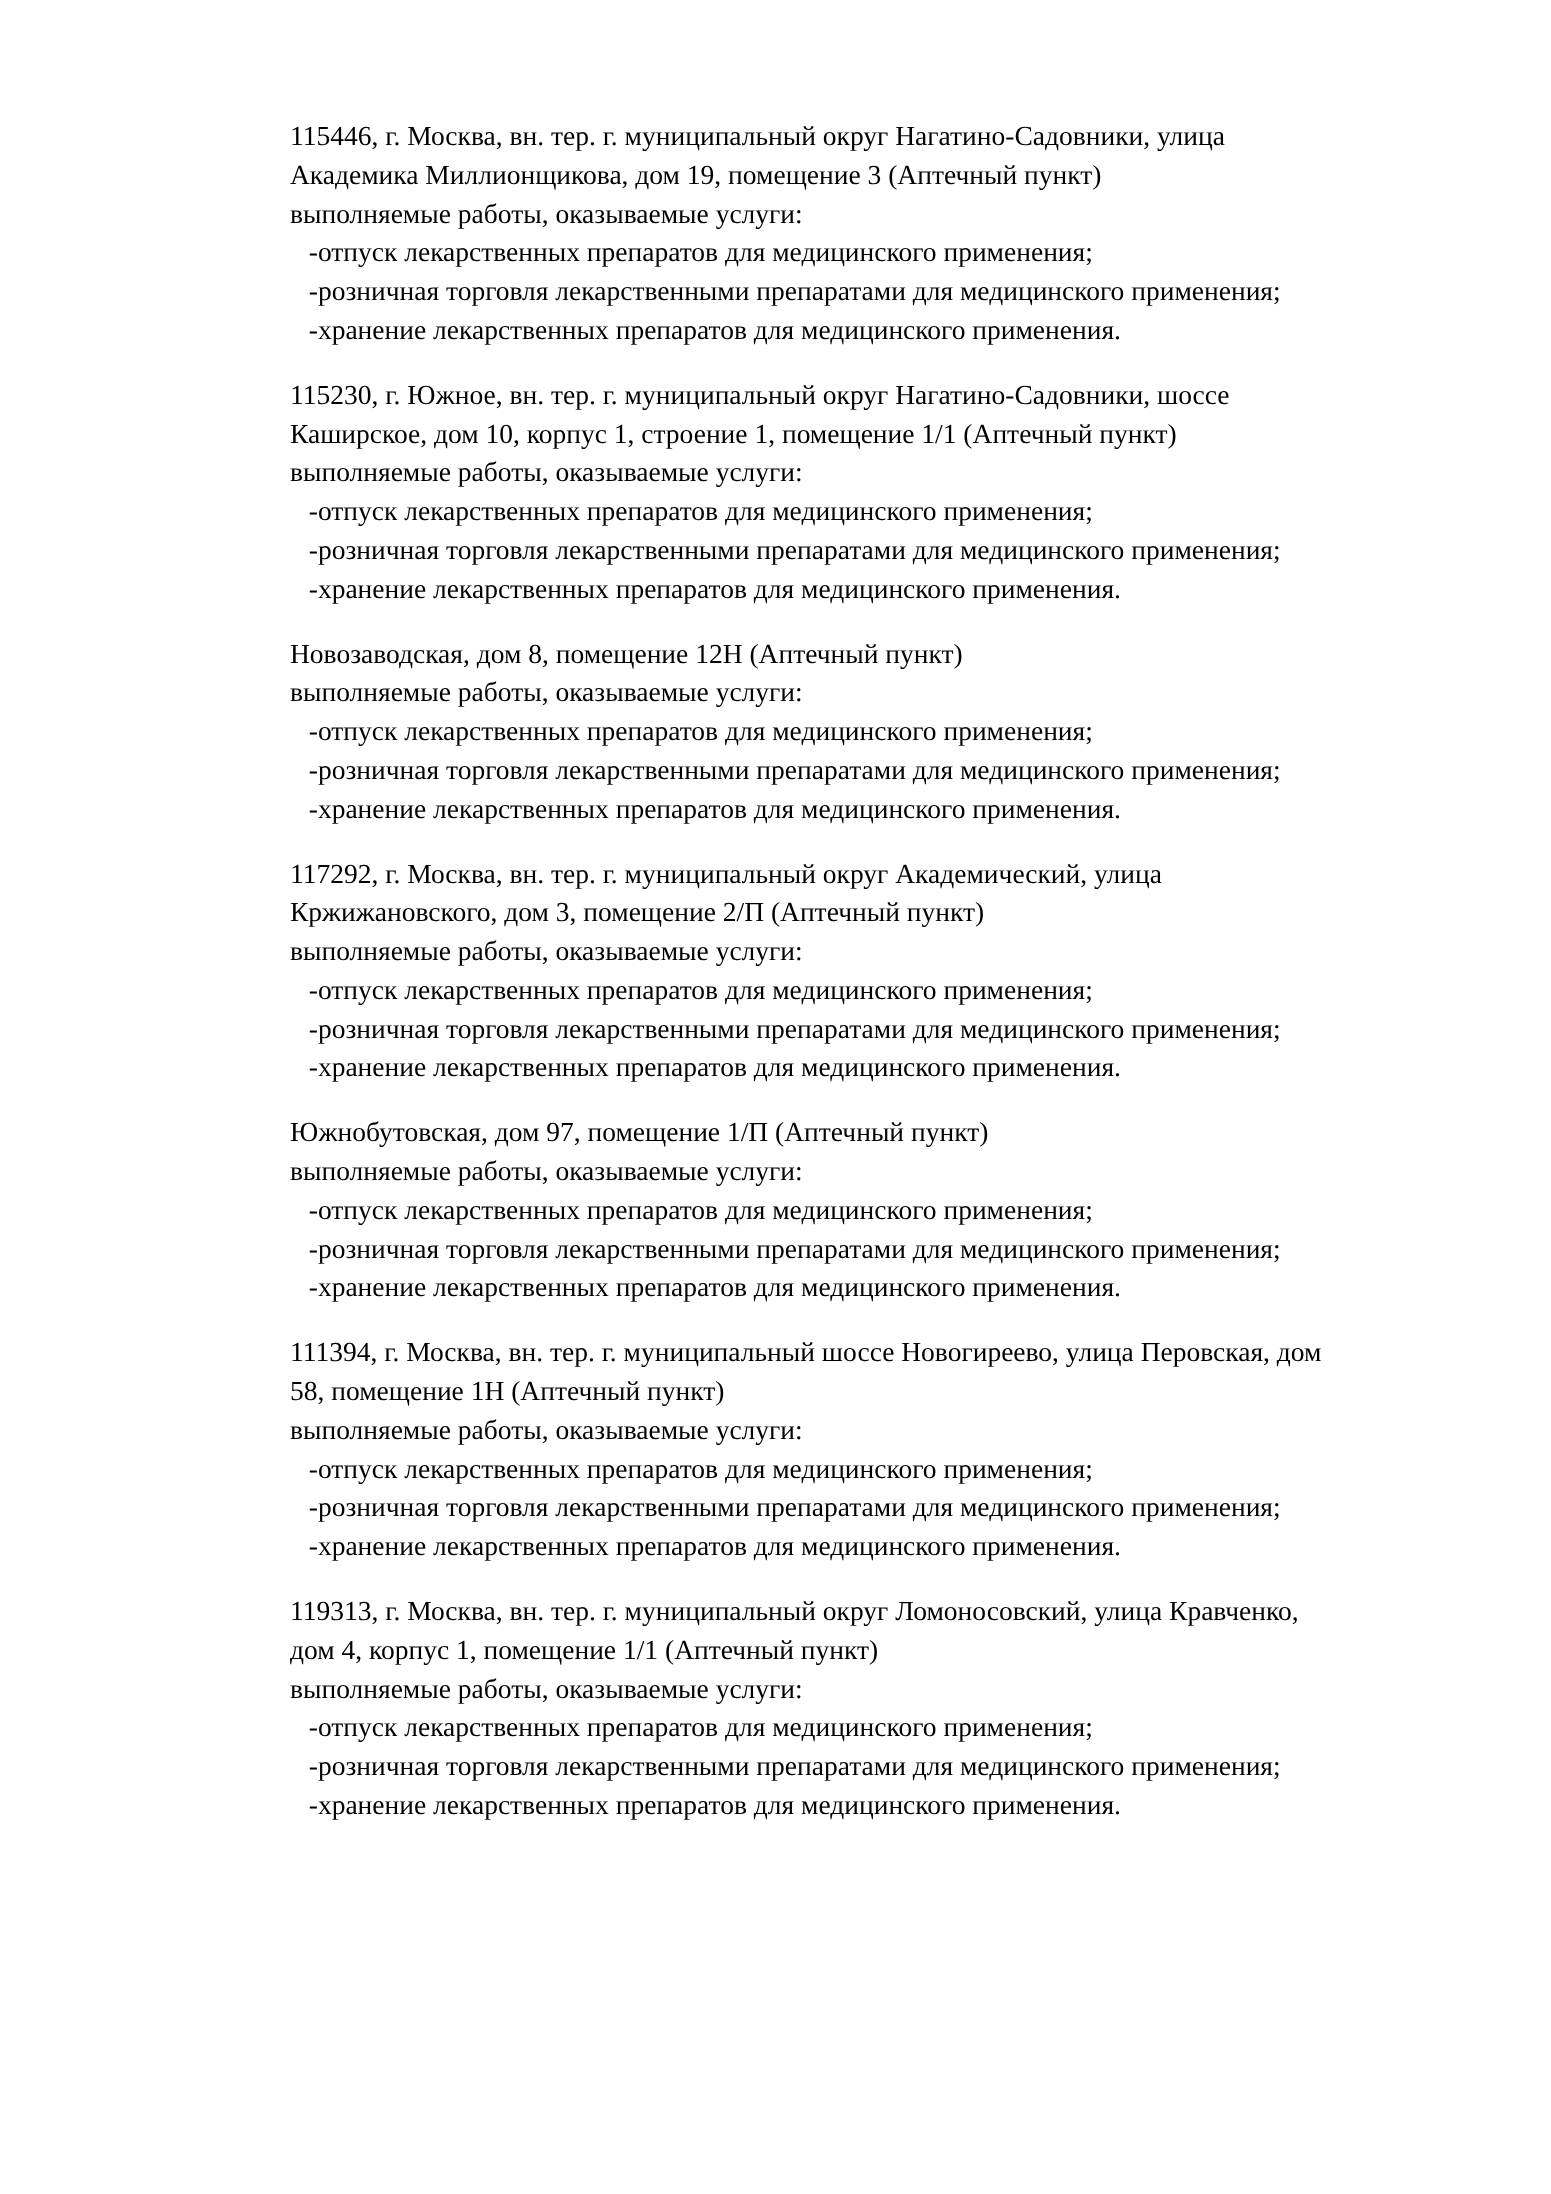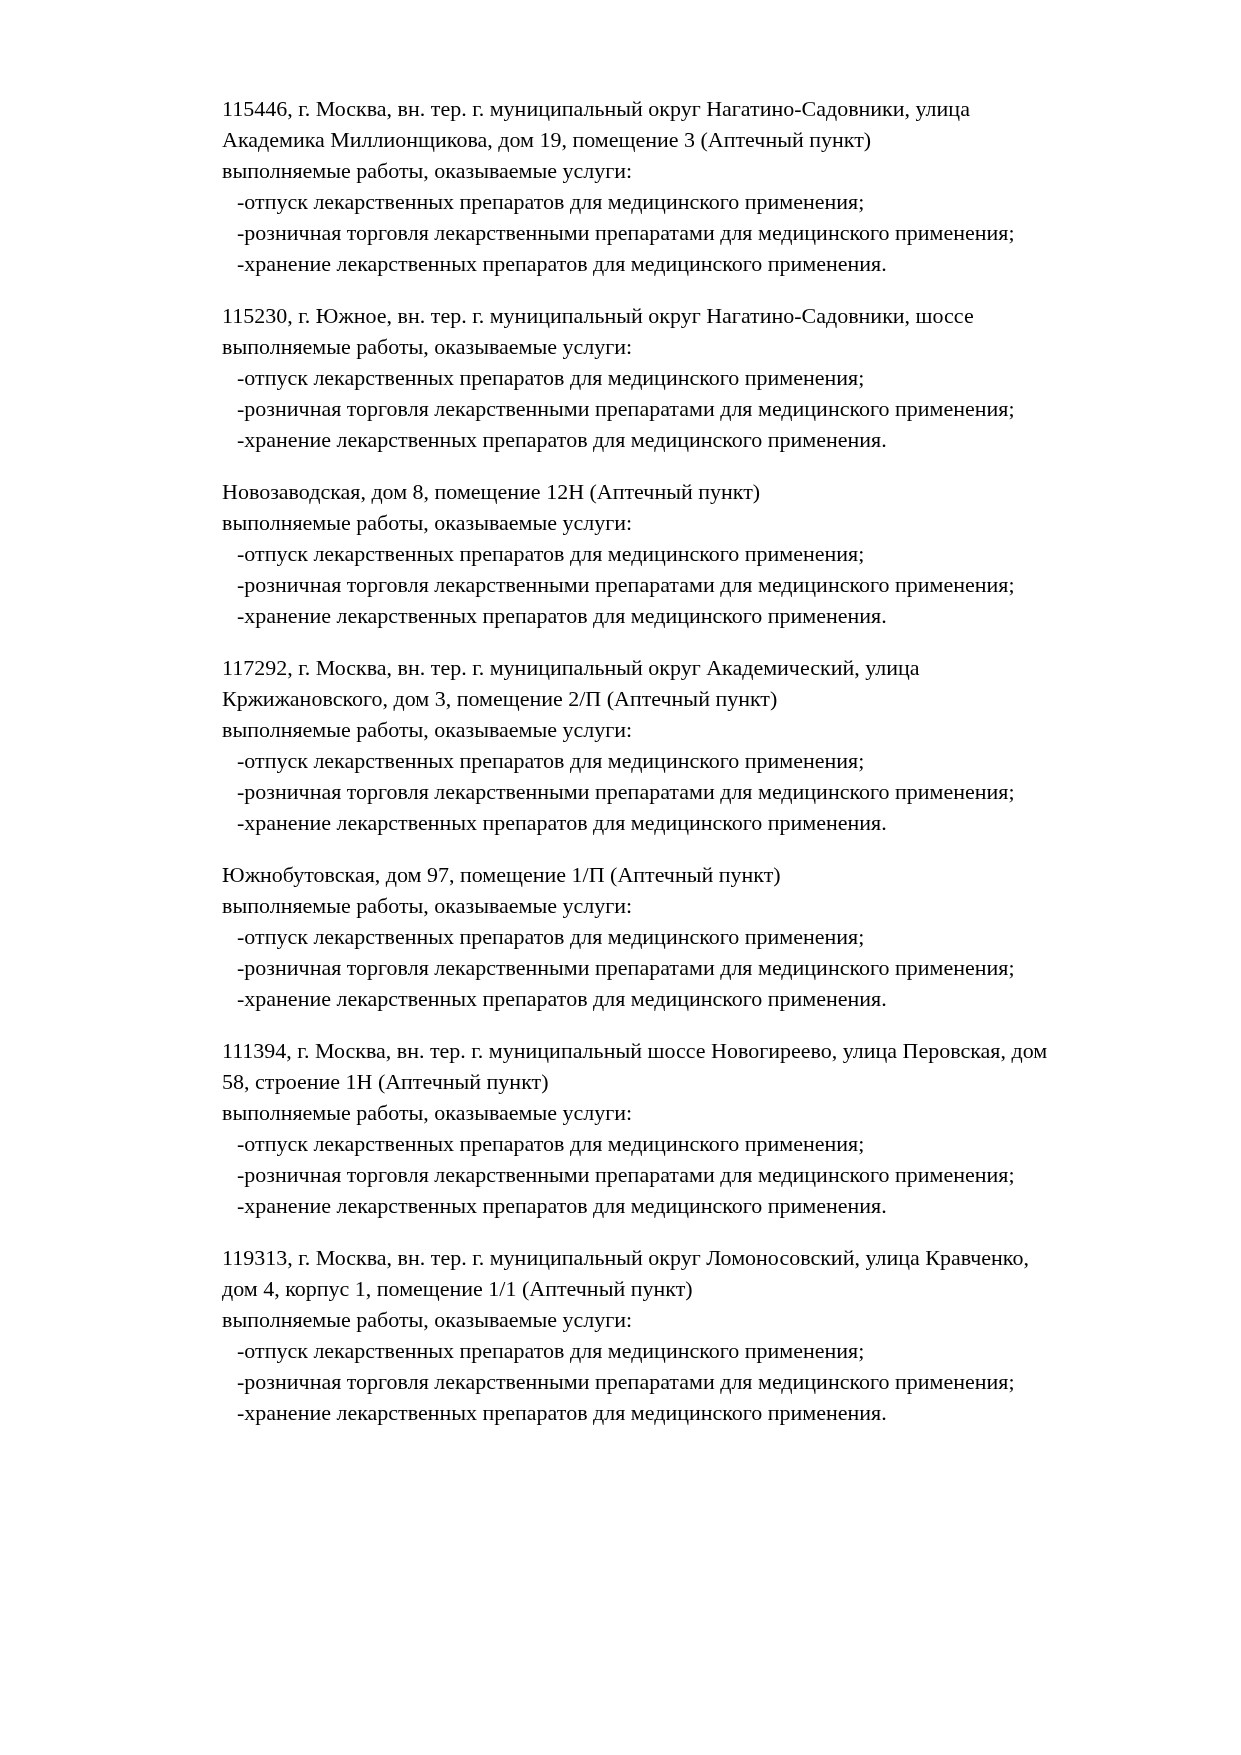--- a/index.html
+++ b/index.html
@@ -21,21 +21,21 @@
   .content {
     position: absolute;
     top: 93px;
     left: 218px;
     width: 960px;
     font-size: 22px;
     line-height: 31px;
     white-space: nowrap;
   }
   .entry {
-    margin: 0 0 21px 4px;
+    margin: 0 0 21px 14px;
     padding: 0;
   }
   .line {
     height: 31px;
   }
   .service {
     padding-left: 15px;
   }
 </style>
 </head>
@@ -48,20 +48,21 @@
       <div class="line">115446, г. Москва, вн. тер. г. муниципальный округ Нагатино-Садовники, улица</div>
       <div class="line">Академика Миллионщикова, дом 19, помещение 3 (Аптечный пункт)</div>
       <div class="line">выполняемые работы, оказываемые услуги:</div>
       <div class="line service">-отпуск лекарственных препаратов для медицинского применения;</div>
       <div class="line service">-розничная торговля лекарственными препаратами для медицинского применения;</div>
       <div class="line service">-хранение лекарственных препаратов для медицинского применения.</div>
     </div>
 
     <div class="entry">
       <div class="line">115230, г. Южное, вн. тер. г. муниципальный округ Нагатино-Садовники, шоссе</div>
+      <div class="line">Каширское, дом 10, корпус 1, строение 1, помещение 1/1 (Аптечный пункт)</div>
       <div class="line">выполняемые работы, оказываемые услуги:</div>
       <div class="line service">-отпуск лекарственных препаратов для медицинского применения;</div>
       <div class="line service">-розничная торговля лекарственными препаратами для медицинского применения;</div>
       <div class="line service">-хранение лекарственных препаратов для медицинского применения.</div>
     </div>
 
     <div class="entry">
       <div class="line">Новозаводская, дом 8, помещение 12Н (Аптечный пункт)</div>
       <div class="line">выполняемые работы, оказываемые услуги:</div>
       <div class="line service">-отпуск лекарственных препаратов для медицинского применения;</div>
@@ -81,21 +82,21 @@
     <div class="entry">
       <div class="line">Южнобутовская, дом 97, помещение 1/П (Аптечный пункт)</div>
       <div class="line">выполняемые работы, оказываемые услуги:</div>
       <div class="line service">-отпуск лекарственных препаратов для медицинского применения;</div>
       <div class="line service">-розничная торговля лекарственными препаратами для медицинского применения;</div>
       <div class="line service">-хранение лекарственных препаратов для медицинского применения.</div>
     </div>
 
     <div class="entry">
       <div class="line">111394, г. Москва, вн. тер. г. муниципальный шоссе Новогиреево, улица Перовская, дом</div>
-      <div class="line">58, строение 1Н (Аптечный пункт)</div>
+      <div class="line">58, помещение 1Н (Аптечный пункт)</div>
       <div class="line">выполняемые работы, оказываемые услуги:</div>
       <div class="line service">-отпуск лекарственных препаратов для медицинского применения;</div>
       <div class="line service">-розничная торговля лекарственными препаратами для медицинского применения;</div>
       <div class="line service">-хранение лекарственных препаратов для медицинского применения.</div>
     </div>
 
     <div class="entry">
       <div class="line">119313, г. Москва, вн. тер. г. муниципальный округ Ломоносовский, улица Кравченко,</div>
       <div class="line">дом 4, корпус 1, помещение 1/1 (Аптечный пункт)</div>
       <div class="line">выполняемые работы, оказываемые услуги:</div>

